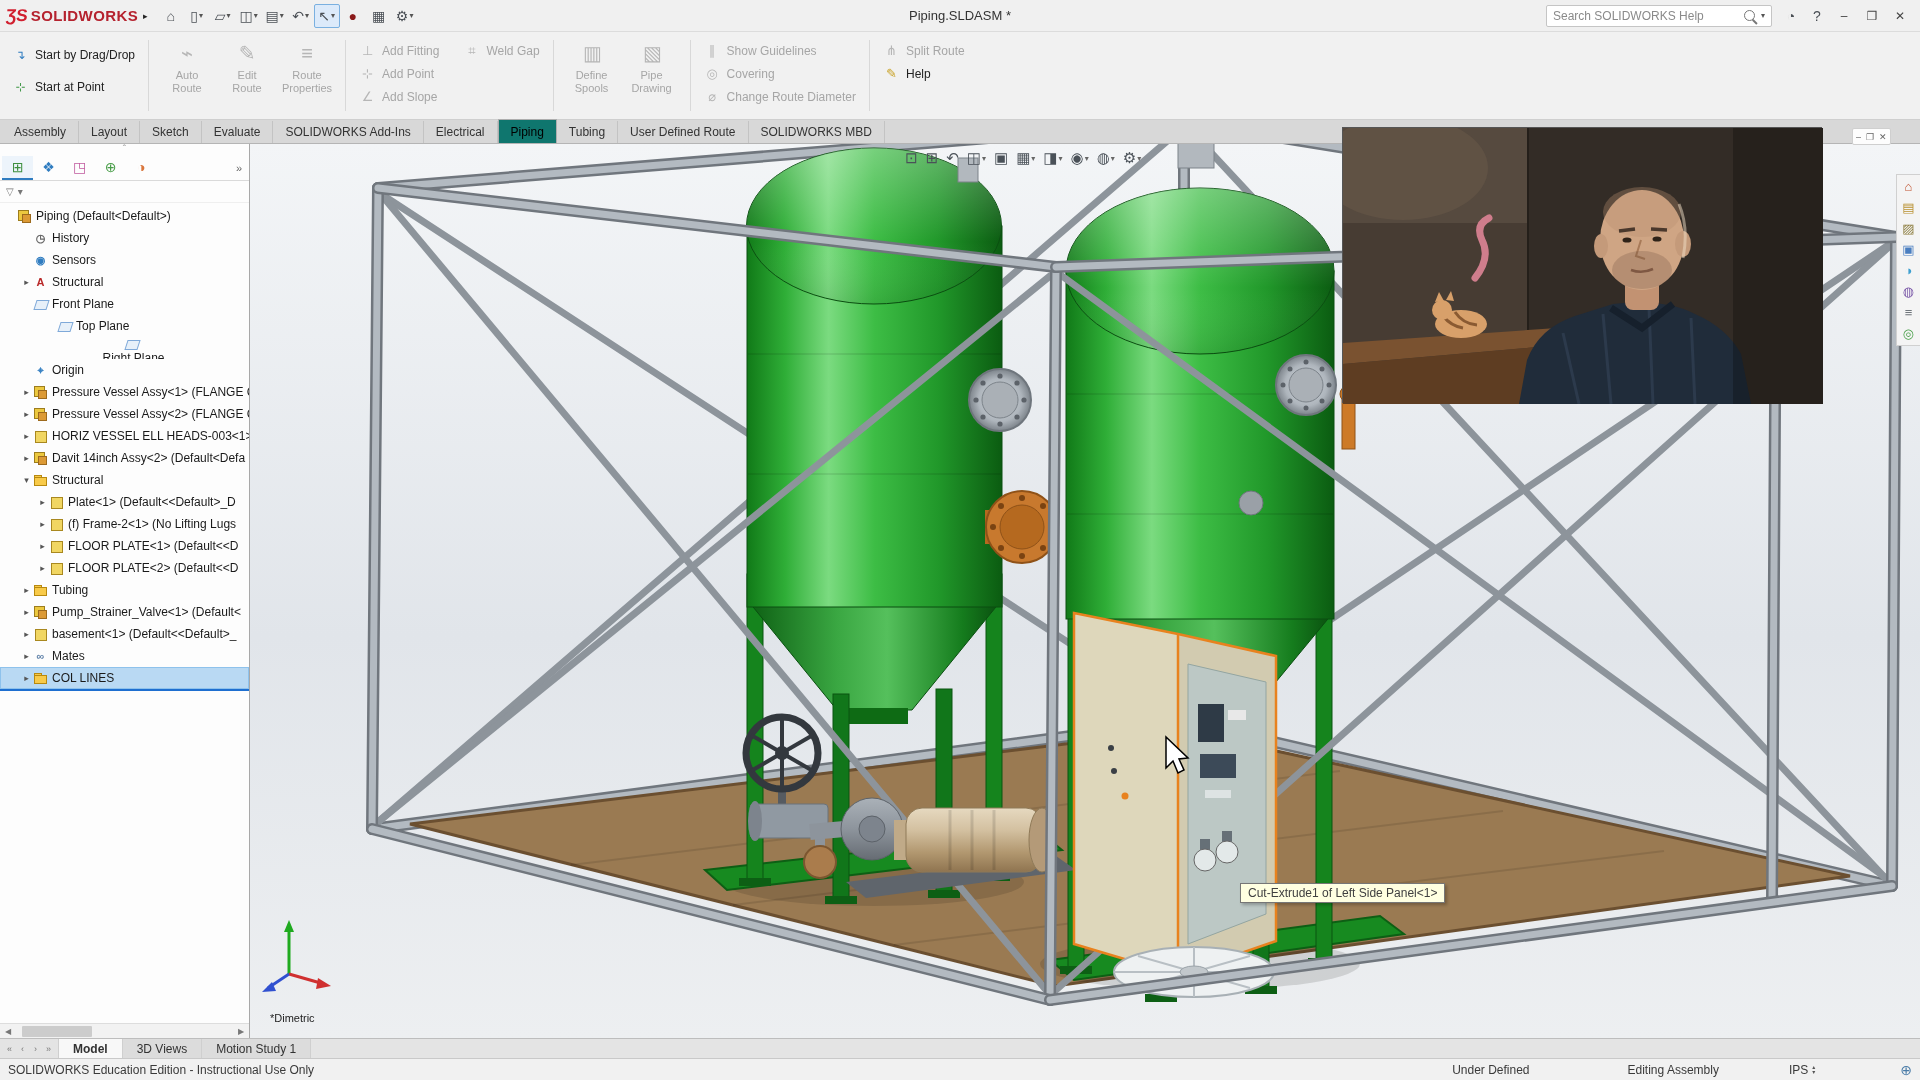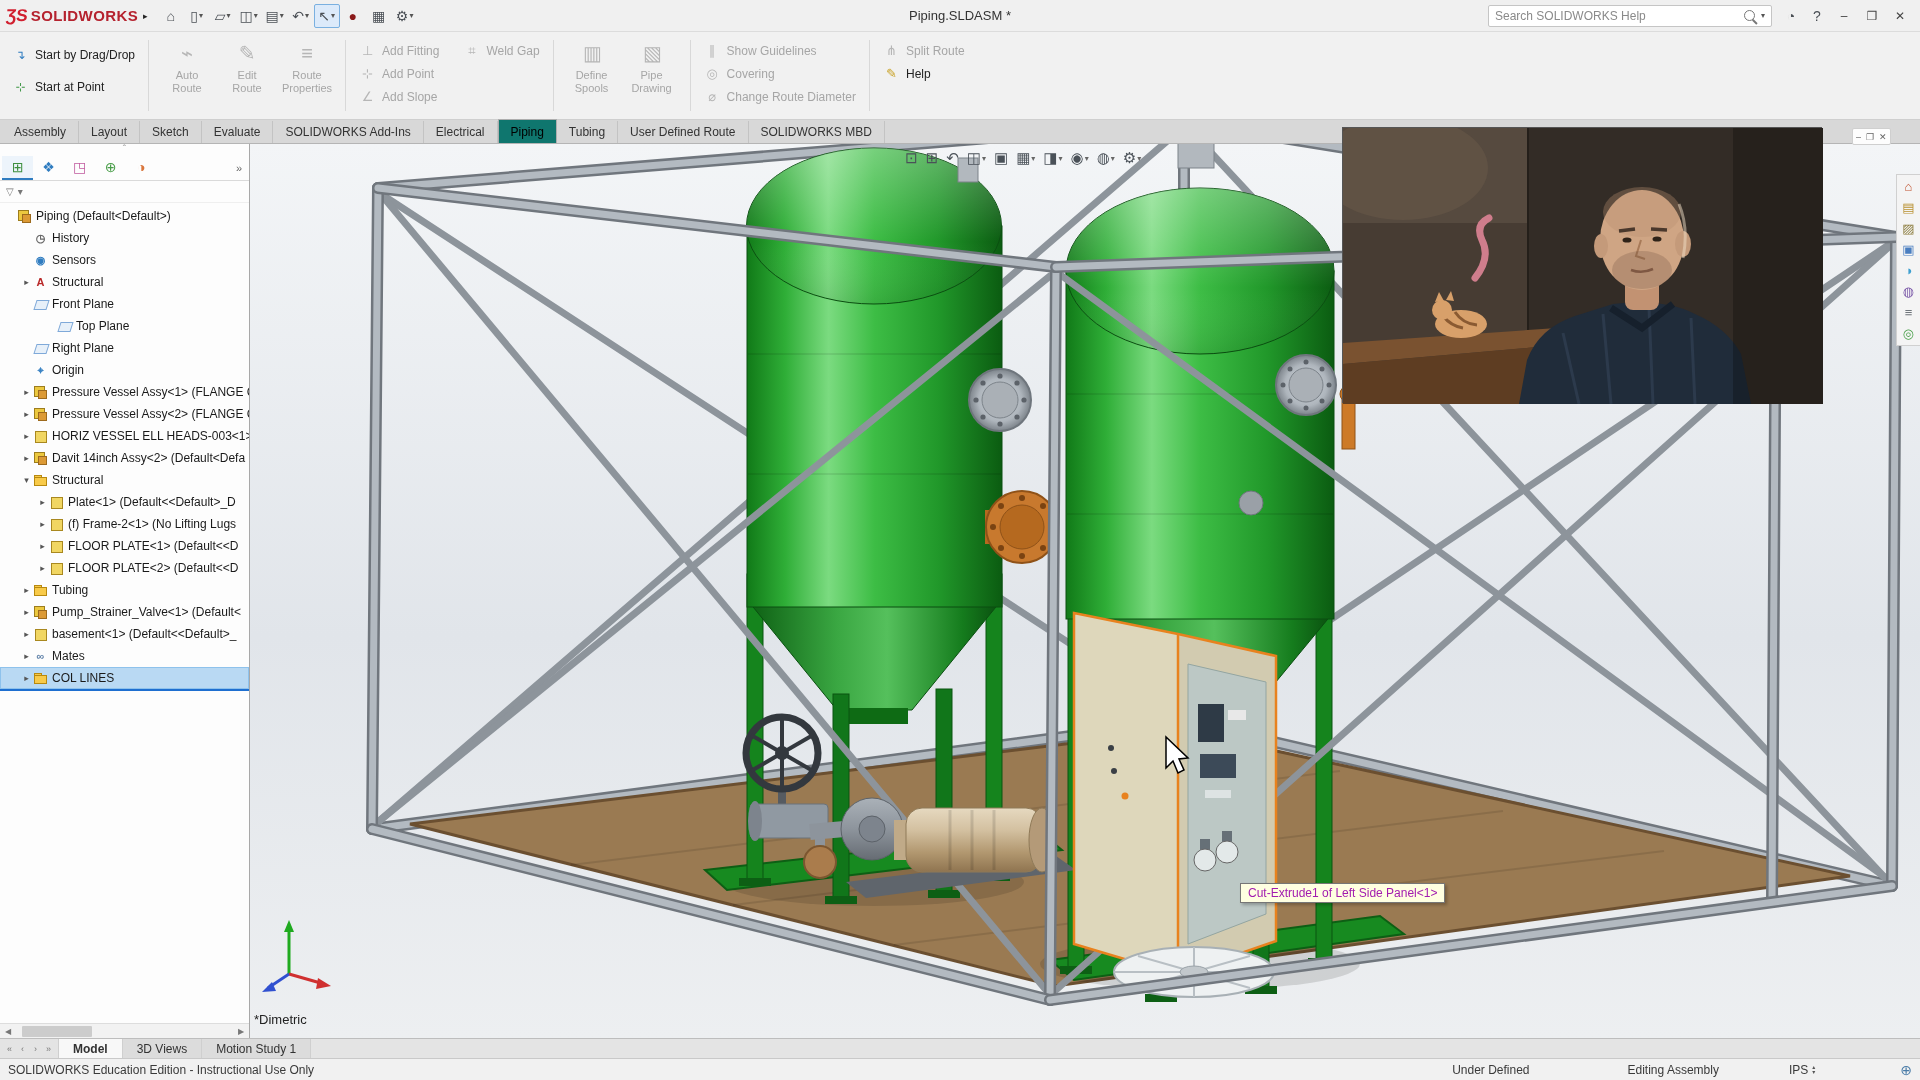--- a/index.html
+++ b/index.html
@@ -9,21 +9,21 @@
 .titlebar{height:32px;display:flex;align-items:center;background:#f0f0f0;border-bottom:1px solid #dcdcdc;position:relative;padding:0 6px;gap:2px}
 .logo{display:flex;align-items:center;gap:3px;margin-right:8px}
 .logo .mark{color:#d11f2f;font-weight:bold;font-size:17px;transform:skewX(-6deg)}
 .logo .txt{color:#b5222e;font-weight:bold;font-size:15px;letter-spacing:.4px}
 .logo .fly{font-size:9px;color:#222;margin-left:2px}
 .qicon{height:24px;min-width:26px;display:flex;align-items:center;justify-content:center;font-size:14px;color:#4a4f55;border:1px solid transparent;border-radius:2px;padding:0 2px}
 .qicon .caret{font-size:8px;margin-left:1px;color:#555}
 .qicon.active{border-color:#7ab0e0;background:#dceafa}
 .window-title{position:absolute;left:50%;transform:translateX(-50%);font-size:13px;color:#333;white-space:nowrap}
 .tb-right{margin-left:auto;display:flex;align-items:center;gap:6px}
-.searchbox{width:284px;height:22px;background:#fff;border:1px solid #c5c5c5;border-radius:2px;display:flex;align-items:center;padding:0 6px;gap:6px}
+.searchbox{width:226px;height:22px;background:#fff;border:1px solid #c5c5c5;border-radius:2px;display:flex;align-items:center;padding:0 6px;gap:6px}
 .searchbox input{flex:1;border:none;outline:none;font-size:12px;color:#555;font-family:"Liberation Sans",sans-serif;background:transparent}
 .searchbox input::placeholder{color:#8a8a8a}
 .mag{width:11px;height:11px;border:1.5px solid #777;border-radius:50%;position:relative;flex:none}
 .mag::after{content:"";position:absolute;width:6px;height:1.5px;background:#777;transform:rotate(45deg);right:-4px;bottom:-2px}
 .sb-caret{font-size:8px;color:#555}
 .win-btn{width:28px;height:24px;display:flex;align-items:center;justify-content:center;font-size:12px;color:#444}
 
 
 .ribbon{height:88px;background:#f1f1f1;border-bottom:1px solid #cfcfcf;display:flex;align-items:stretch;padding:2px 4px}
 .rb-sep{width:1px;background:#d8d8d8;margin:6px 3px}
@@ -76,22 +76,22 @@
 .viewport{flex:1;position:relative;background:linear-gradient(180deg,#f3f5f7 0%,#e1e5ea 55%,#edeff1 100%);overflow:hidden}
 .scene{position:absolute;inset:0;width:100%;height:100%}
 .beam-d{stroke:#70767d;stroke-width:12;stroke-linecap:round}
 .beam-l{stroke:#b3bac1;stroke-width:7;stroke-linecap:round}
 .brace{stroke:#8d949b;stroke-width:7;stroke-linecap:round}
 .headsup{position:absolute;top:3px;left:652px;display:flex;align-items:center;gap:2px;z-index:10}
 .hu-icon{display:flex;align-items:center;padding:2px 3px;font-size:15px;color:#4a5158}
 .hu-icon .caret{font-size:8px;color:#666;margin-left:1px}
 .taskpane{position:absolute;top:30px;right:0;width:24px;background:#f4f4f4;border:1px solid #d0d0d0;border-right:none;display:flex;flex-direction:column;align-items:center;padding:5px 0;gap:8px;z-index:10}
 .tp-icon{font-size:13px;line-height:13px}
-.tooltip{position:absolute;left:990px;top:739px;background:#ffffe1;border:1px solid #767676;font-size:12px;padding:2px 7px;color:#a21caf;white-space:nowrap;z-index:20;box-shadow:2px 2px 3px rgba(0,0,0,.25)}
-.view-label{position:absolute;left:4px;top:868px;font-size:13px;color:#222;z-index:5}
+.tooltip{position:absolute;left:990px;top:739px;background:#ffffe1;border:1px solid #767676;font-size:12px;padding:2px 7px;color:#404040;white-space:nowrap;z-index:20;box-shadow:2px 2px 3px rgba(0,0,0,.25)}
+.view-label{position:absolute;left:20px;top:868px;font-size:11px;color:#222;z-index:5}
 
 
 .webcam{position:absolute;left:1342px;top:127px;width:480px;height:276px;z-index:60;border:1px solid #555;background:#2b2520}
 .overlay-controls{position:absolute;left:1852px;top:128px;z-index:61;background:#fdfdfd;border:1px solid #cfcfcf;border-radius:2px;display:flex;align-items:center;height:17px;padding:0 3px;gap:5px}
 .overlay-controls span{font-size:9px;color:#666}
 
 
 .bottomtabs{height:20px;background:#e4e4e4;border-top:1px solid #bdbdbd;display:flex;align-items:stretch}
 .bt-nav{display:flex;align-items:center;padding:0 3px;border-right:1px solid #cfcfcf}
 .bt-nav span{width:13px;text-align:center;font-size:9px;color:#777}
@@ -329,21 +329,21 @@
         <div class="tree-row" style="padding-left: 20px;">
           <span class="arrow"></span>
           <span class="ti ti-plane"></span>
           <span>Front Plane</span>
         </div>
         <div class="tree-row" style="padding-left: 20px; margin-left: 24px;">
           <span class="arrow"></span>
           <span class="ti ti-plane"></span>
           <span>Top Plane</span>
         </div>
-        <div class="tree-row" style="padding-left: 20px;">
+        <div class="tree-row" style="padding-left: 20px; flex-direction: column;">
           <span class="arrow"></span>
           <span class="ti ti-plane"></span>
           <span>Right Plane</span>
         </div>
         <div class="tree-row" style="padding-left: 20px;">
           <span class="arrow"></span>
           <span class="ti" style="color: rgb(47, 124, 192);">⌖</span>
           <span>Origin</span>
         </div>
         <div class="tree-row" style="padding-left: 20px;">

